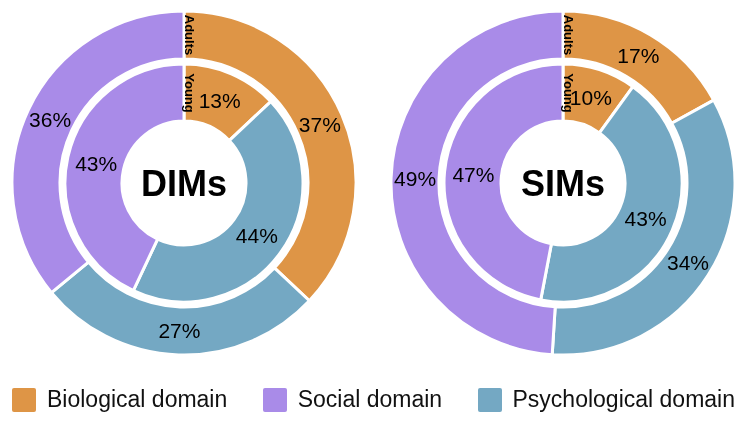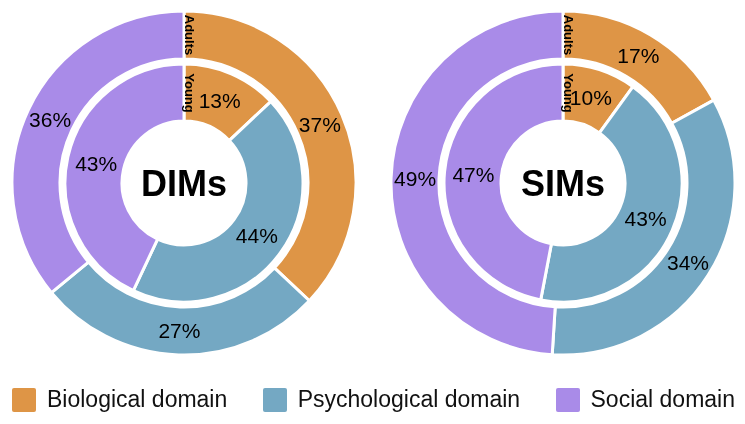--- a/index.html
+++ b/index.html
@@ -104,20 +104,20 @@
       <text x="176" y="181" dy="0.35em" class="center-label">SIMs</text>
     </svg>
 </div>
 
 <div class="legend" id="legend">
     <div class="legend-item">
       <span class="swatch" style="background: rgb(222, 149, 70);"></span>
       <span class="legend-label">Biological domain</span>
     </div>
     <div class="legend-item">
+      <span class="swatch" style="background: rgb(169, 139, 232);"></span>
+      <span class="legend-label">Social domain</span>
+    </div>
+    <div class="legend-item">
       <span class="swatch" style="background: rgb(116, 168, 195);"></span>
       <span class="legend-label">Psychological domain</span>
-    </div>
-    <div class="legend-item">
-      <span class="swatch" style="background: rgb(169, 139, 232);"></span>
-      <span class="legend-label">Social domain</span>
     </div>
   </div>
 
 </body></html>

